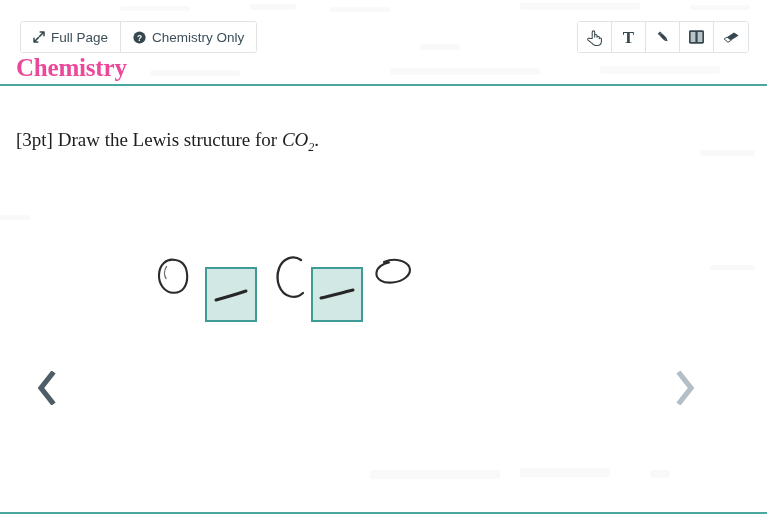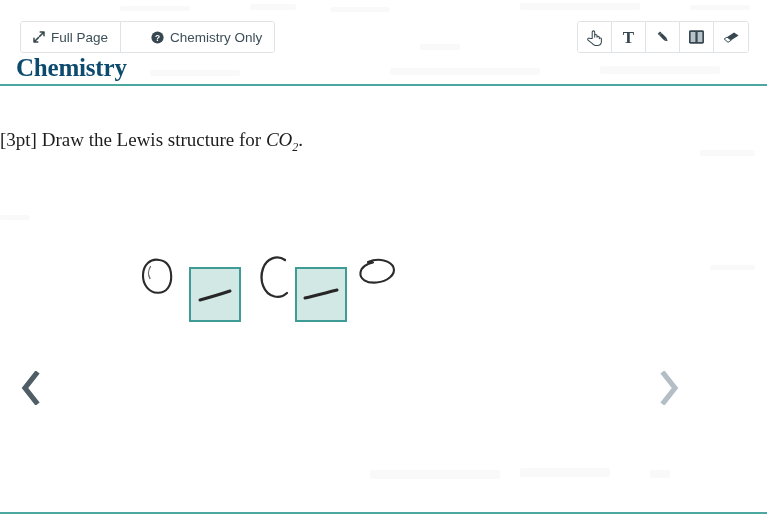--- a/index.html
+++ b/index.html
@@ -34,21 +34,21 @@
   }
 
   .btn-group {
     position: absolute;
     display: flex;
     border: 1px solid #dfe3e6;
     border-radius: 3px;
     background: #fff;
     overflow: hidden;
   }
-  #view-toggle-group { left: 20px; top: 21px; gap: 18px; }
+  #view-toggle-group { left: 20px; top: 21px; }
 
   .vbtn {
     display: flex;
     align-items: center;
     gap: 6px;
     padding: 0 12px;
     height: 30px;
     font-size: 13.5px;
     color: #3d4f58;
     background: #fff;
@@ -85,35 +85,35 @@
 
   
   #page-title {
     position: absolute;
     left: 16px;
     top: 55px;
     margin: 0;
     font-family: "Liberation Serif", serif;
     font-weight: bold;
     font-size: 25px;
-    color: #0c4a6e;
+    color: #ec4899;
     letter-spacing: -0.2px;
     line-height: 1;
   }
   #title-rule {
     position: absolute;
     left: 0; top: 84px;
     width: 767px; height: 2px;
     background: #4aa8a0;
   }
 
   
   #question-area {
     position: absolute;
-    left: 0; top: 86px;
+    left: 16px; top: 86px;
     width: 702px; height: 427px;
   }
   #question-text {
     position: absolute;
     left: 0px; top: 43px;
     font-family: "Liberation Serif", serif;
     font-size: 19px;
     color: #1d1d1d;
     white-space: nowrap;
   }

